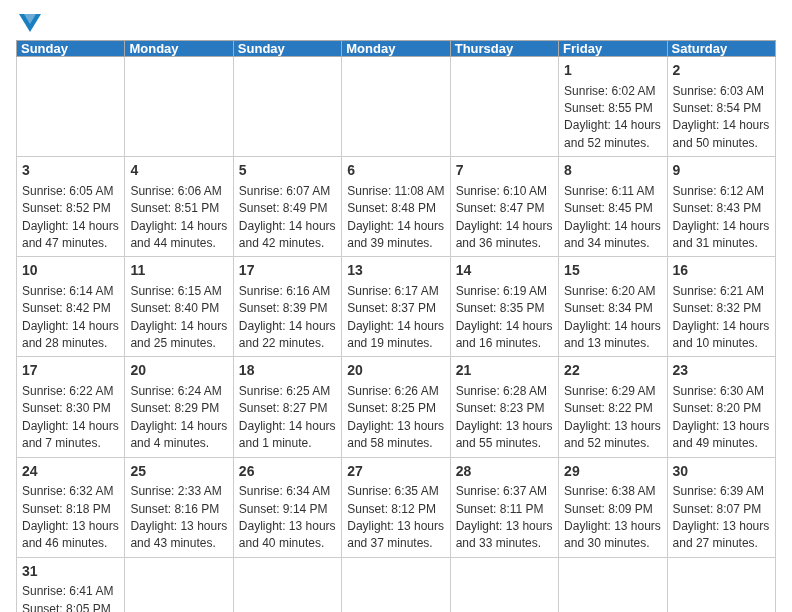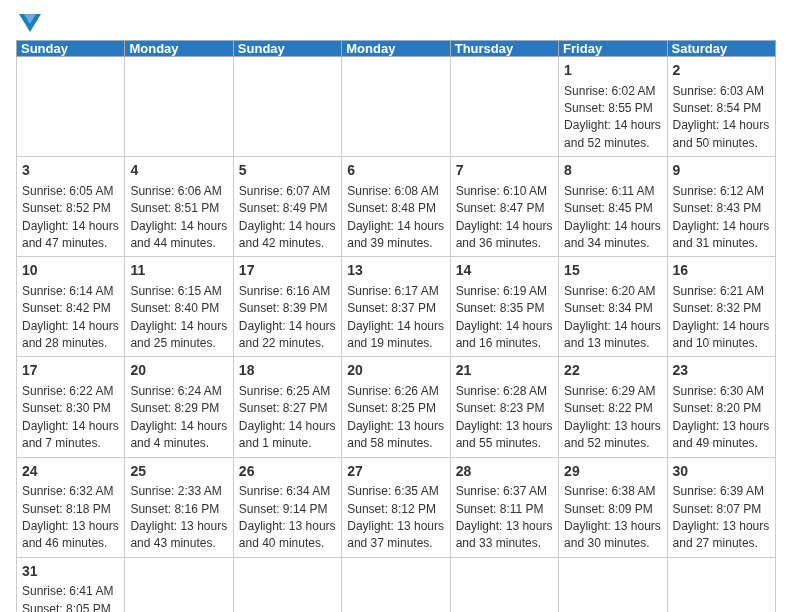--- a/index.html
+++ b/index.html
@@ -158,21 +158,21 @@
 Daylight: 14 hours and 44 minutes.</div>
         </td>
         <td>
           <span class="day-number">5</span>
           <div class="day-info">Sunrise: 6:07 AM
 Sunset: 8:49 PM
 Daylight: 14 hours and 42 minutes.</div>
         </td>
         <td>
           <span class="day-number">6</span>
-          <div class="day-info">Sunrise: 6:08 AM
+          <div class="day-info">Sunrise: 11:08 AM
 Sunset: 8:48 PM
 Daylight: 14 hours and 39 minutes.</div>
         </td>
         <td>
           <span class="day-number">7</span>
           <div class="day-info">Sunrise: 6:10 AM
 Sunset: 8:47 PM
 Daylight: 14 hours and 36 minutes.</div>
         </td>
         <td>

